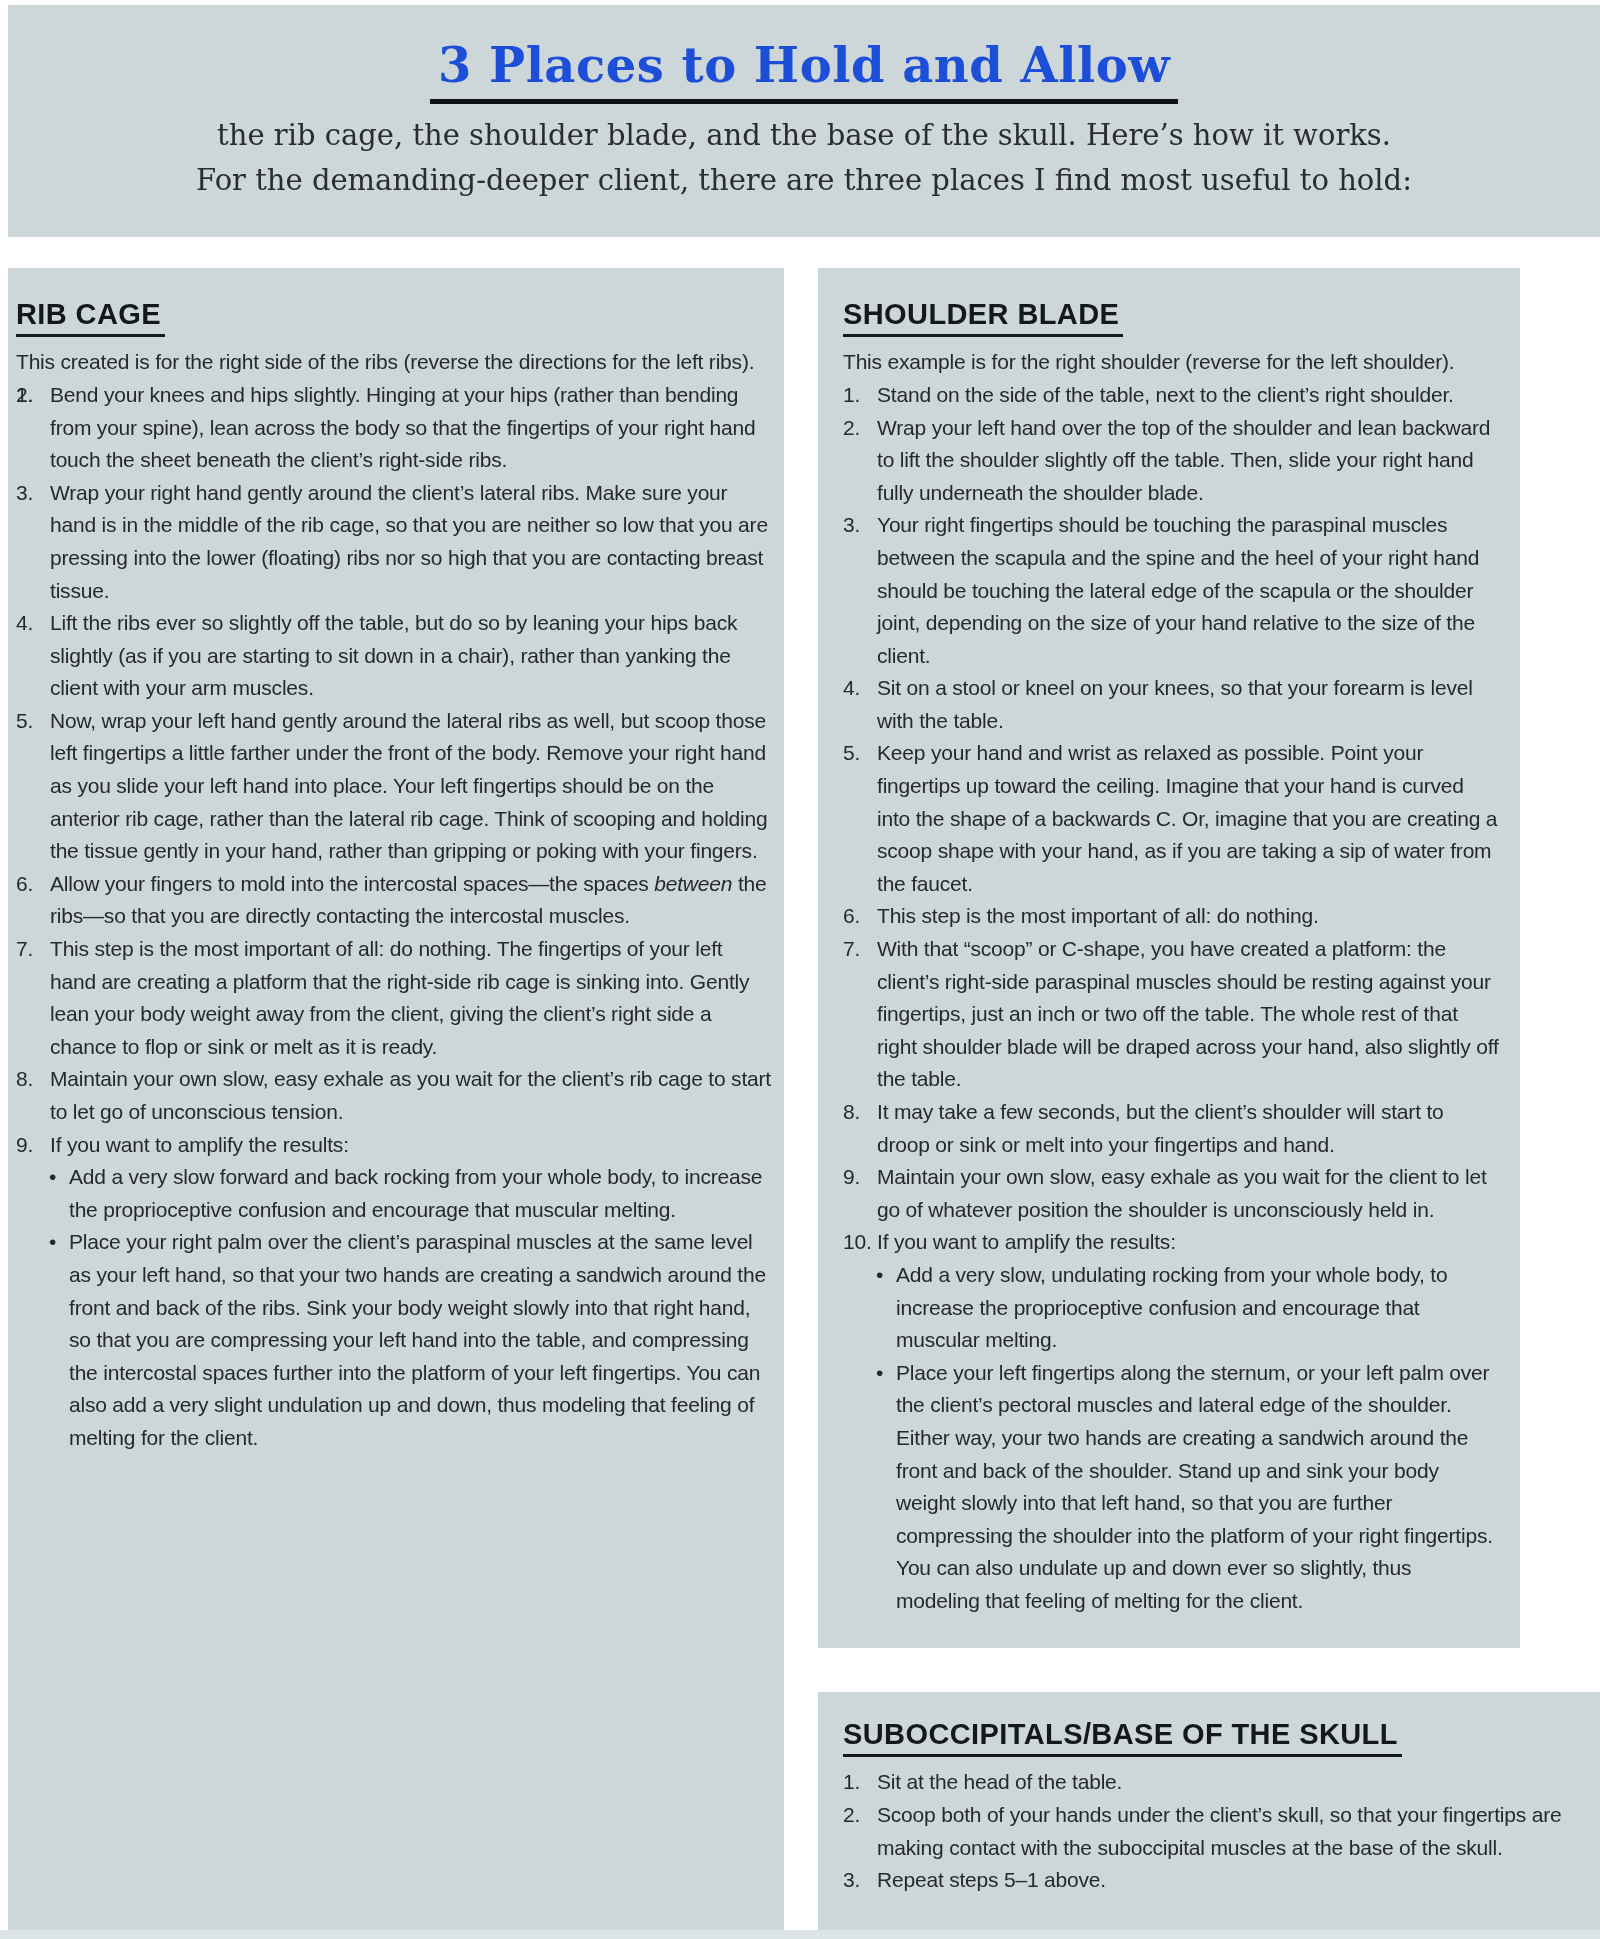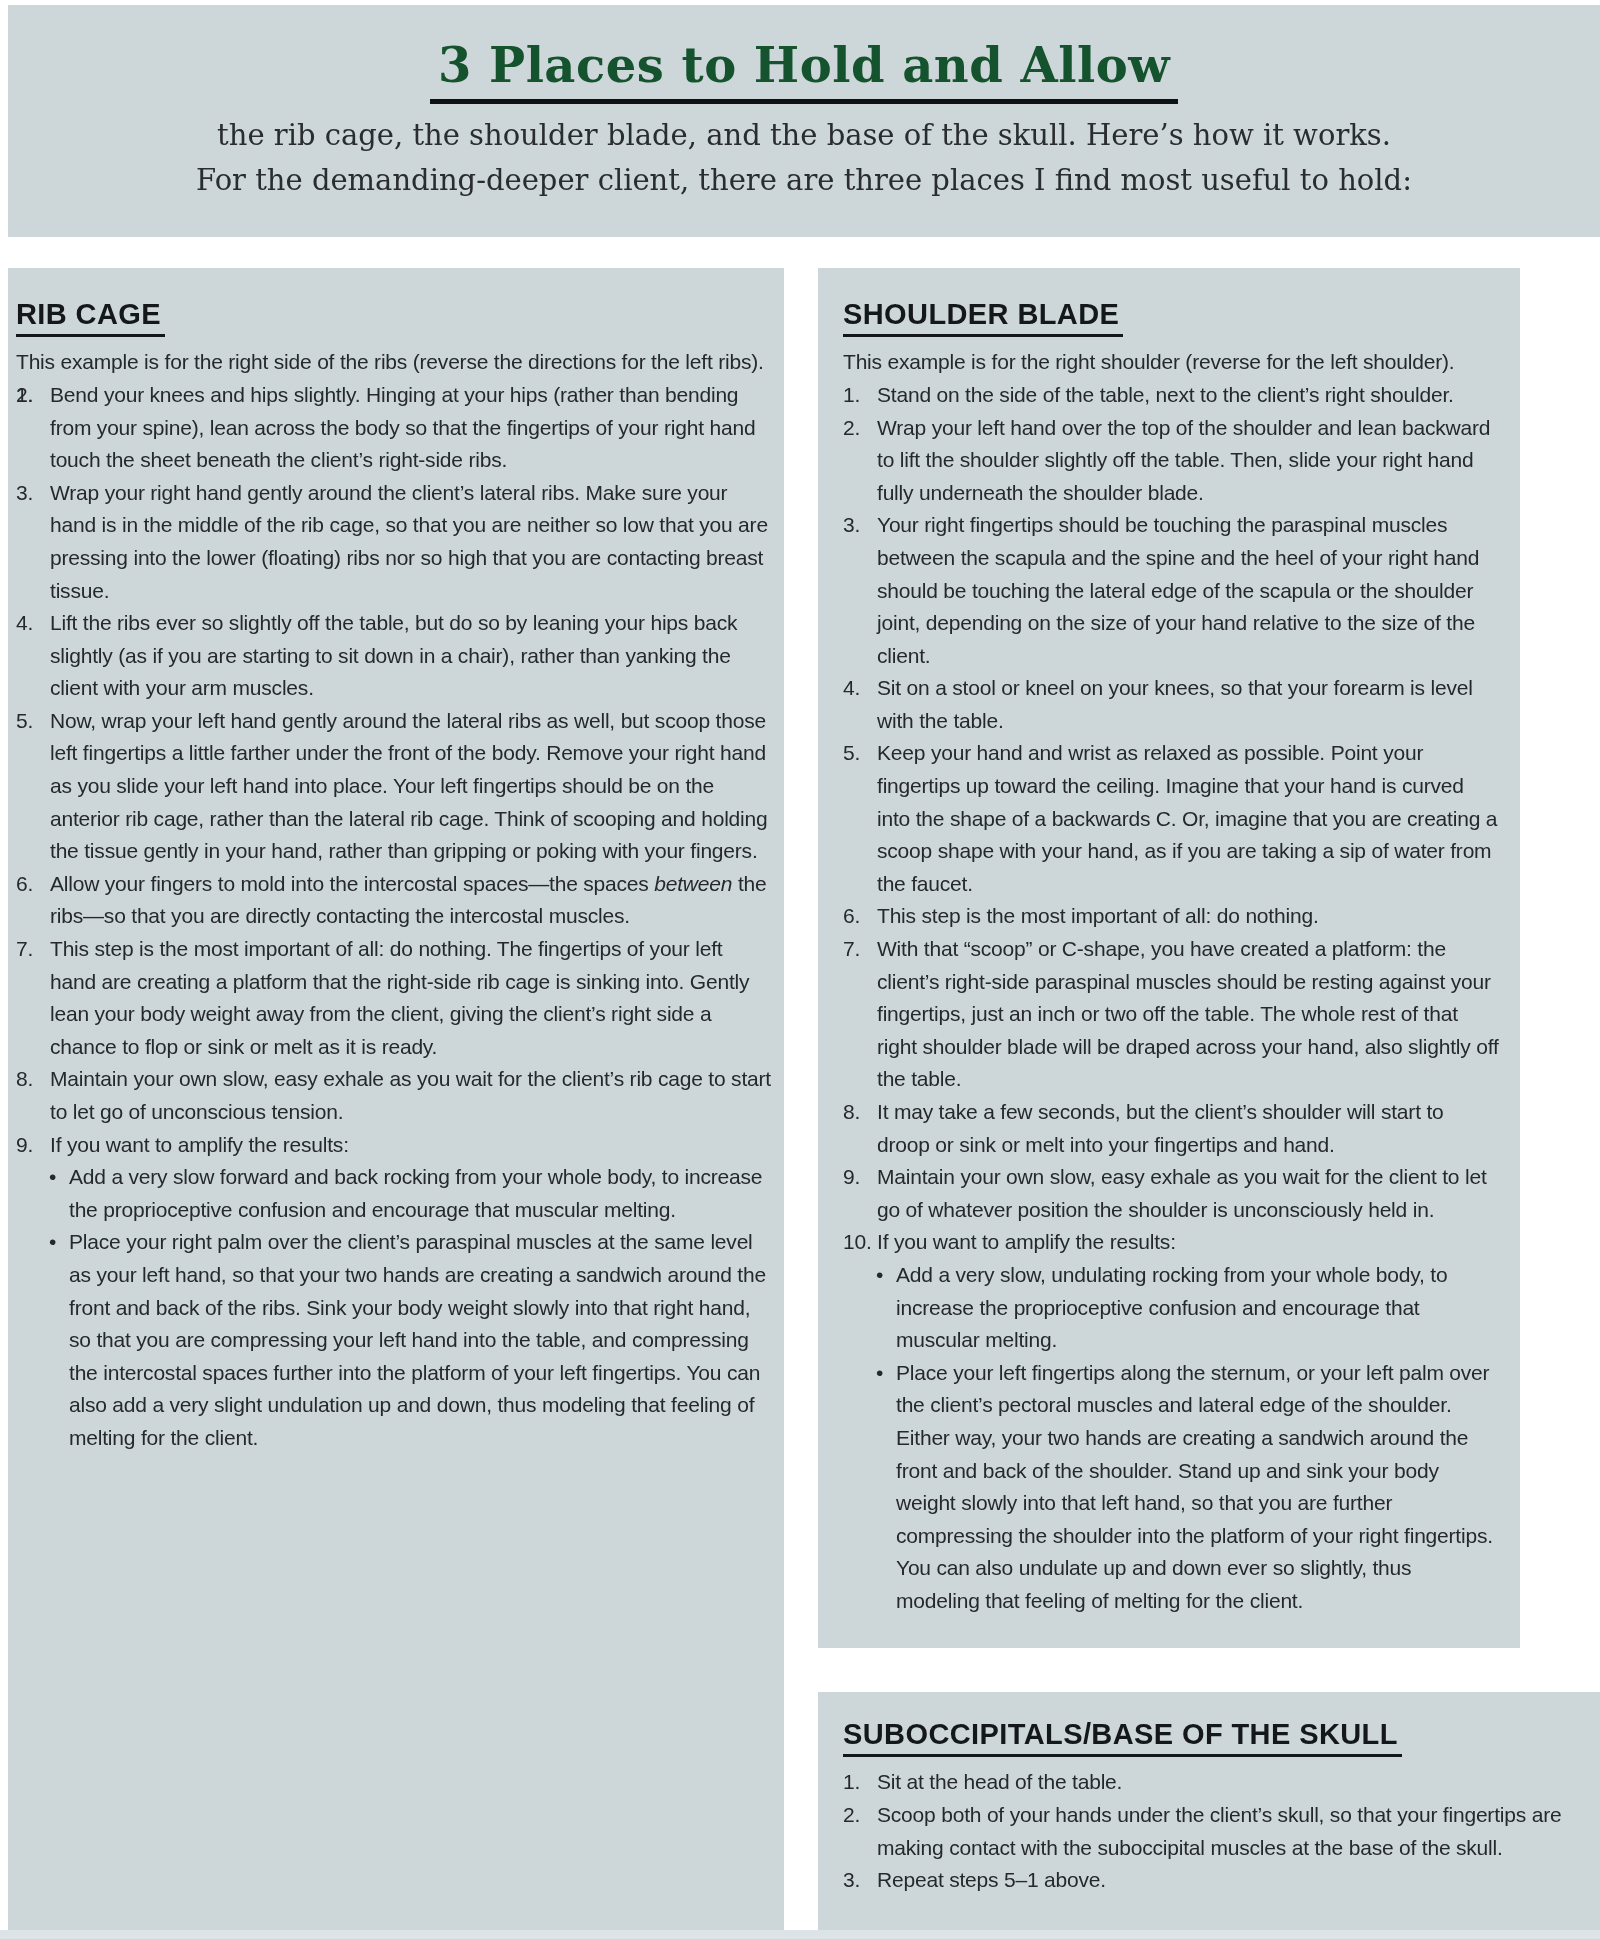--- a/index.html
+++ b/index.html
@@ -21,21 +21,21 @@
     background:var(--panel);
     text-align:center;
   }
   .title{
     display:inline-block;
     margin-top:34px;
     font-family:"DejaVu Serif",serif;
     font-weight:700;
     font-size:48px;
     line-height:1.1;
-    color:#14532d;
+    color:#1d4ed8;
     border-bottom:5px solid #0f1213;
     padding:0 8px 7px 8px;
     letter-spacing:.5px;
   }
   .subtitle{
     margin-top:9px;
     font-family:"DejaVu Serif",serif;
     font-size:29px;
     line-height:45px;
     color:#2a2d2f;
@@ -82,21 +82,21 @@
     <span class="title">3 Places to Hold and Allow</span>
   </div>
   <div class="subtitle">
     <div>the rib cage, the shoulder blade, and the base of the skull. Here’s how it works.</div>
     <div>For the demanding-deeper client, there are three places I find most useful to hold:</div>
   </div>
 </div>
 
 <div class="panel col-left">
     <div class="sec-head-row"><span class="sec-heading">RIB CAGE</span></div>
-    <div class="intro">This example is for the right side of the ribs (reverse the directions for the left ribs).</div>
+    <div class="intro">This created is for the right side of the ribs (reverse the directions for the left ribs).</div>
     <div class="item num"><span class="marker">1.</span></div>
     <div class="item num"><span class="marker">2.</span><span><span>Bend your knees and hips slightly. Hinging at your hips (rather than bending from your spine), lean across the body so that the fingertips of your right hand touch the sheet beneath the client’s right-side ribs.</span></span></div>
     <div class="item num"><span class="marker">3.</span><span><span>Wrap your right hand gently around the client’s lateral ribs. Make sure your hand is in the middle of the rib cage, so that you are neither so low that you are pressing into the lower (floating) ribs nor so high that you are contacting breast tissue.</span></span></div>
     <div class="item num"><span class="marker">4.</span><span><span>Lift the ribs ever so slightly off the table, but do so by leaning your hips back slightly (as if you are starting to sit down in a chair), rather than yanking the client with your arm muscles.</span></span></div>
     <div class="item num"><span class="marker">5.</span><span><span>Now, wrap your left hand gently around the lateral ribs as well, but scoop those left fingertips a little farther under the front of the body. Remove your right hand as you slide your left hand into place. Your left fingertips should be on the anterior rib cage, rather than the lateral rib cage. Think of scooping and holding the tissue gently in your hand, rather than gripping or poking with your fingers.</span></span></div>
     <div class="item num"><span class="marker">6.</span><span><span>Allow your fingers to mold into the intercostal spaces—the spaces </span><span class="it">between</span><span> the ribs—so that you are directly contacting the intercostal muscles.</span></span></div>
     <div class="item num"><span class="marker">7.</span><span><span>This step is the most important of all: do nothing. The fingertips of your left hand are creating a platform that the right-side rib cage is sinking into. Gently lean your body weight away from the client, giving the client’s right side a chance to flop or sink or melt as it is ready.</span></span></div>
     <div class="item num"><span class="marker">8.</span><span><span>Maintain your own slow, easy exhale as you wait for the client’s rib cage to start to let go of unconscious tension.</span></span></div>
     <div class="item num"><span class="marker">9.</span><span><span>If you want to amplify the results:</span></span></div>
     <div class="item bullet"><span class="marker">•</span><span><span>Add a very slow forward and back rocking from your whole body, to increase the proprioceptive confusion and encourage that muscular melting.</span></span></div>

